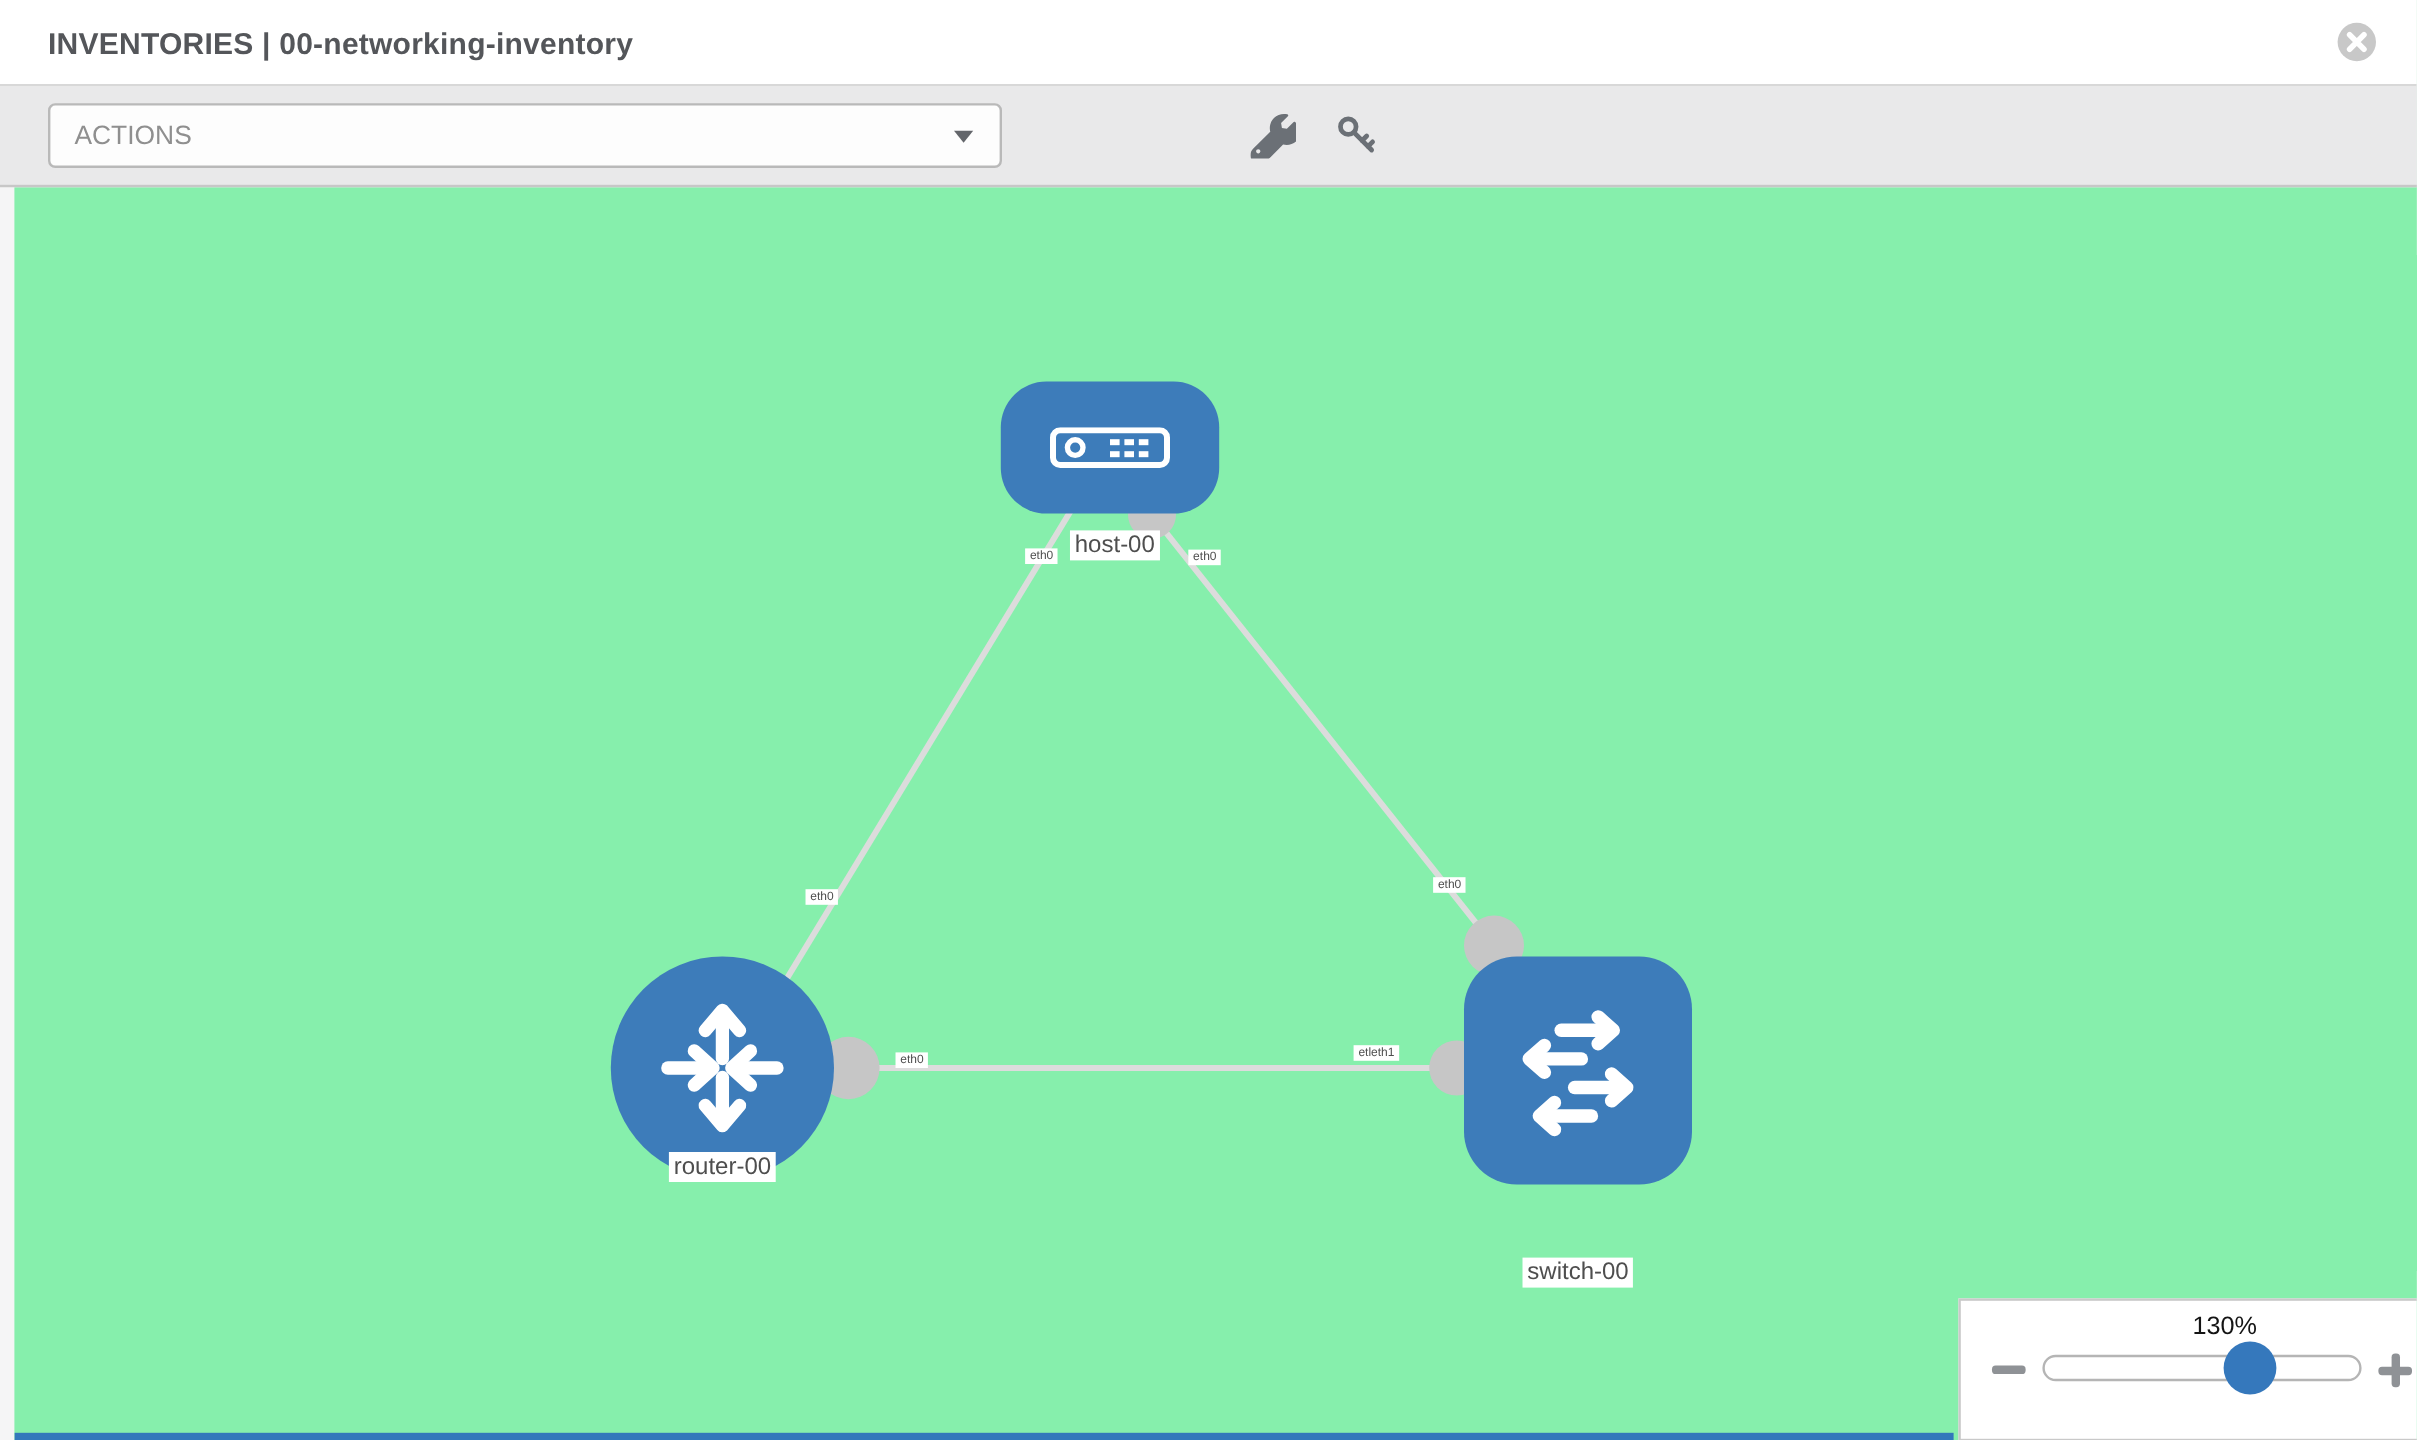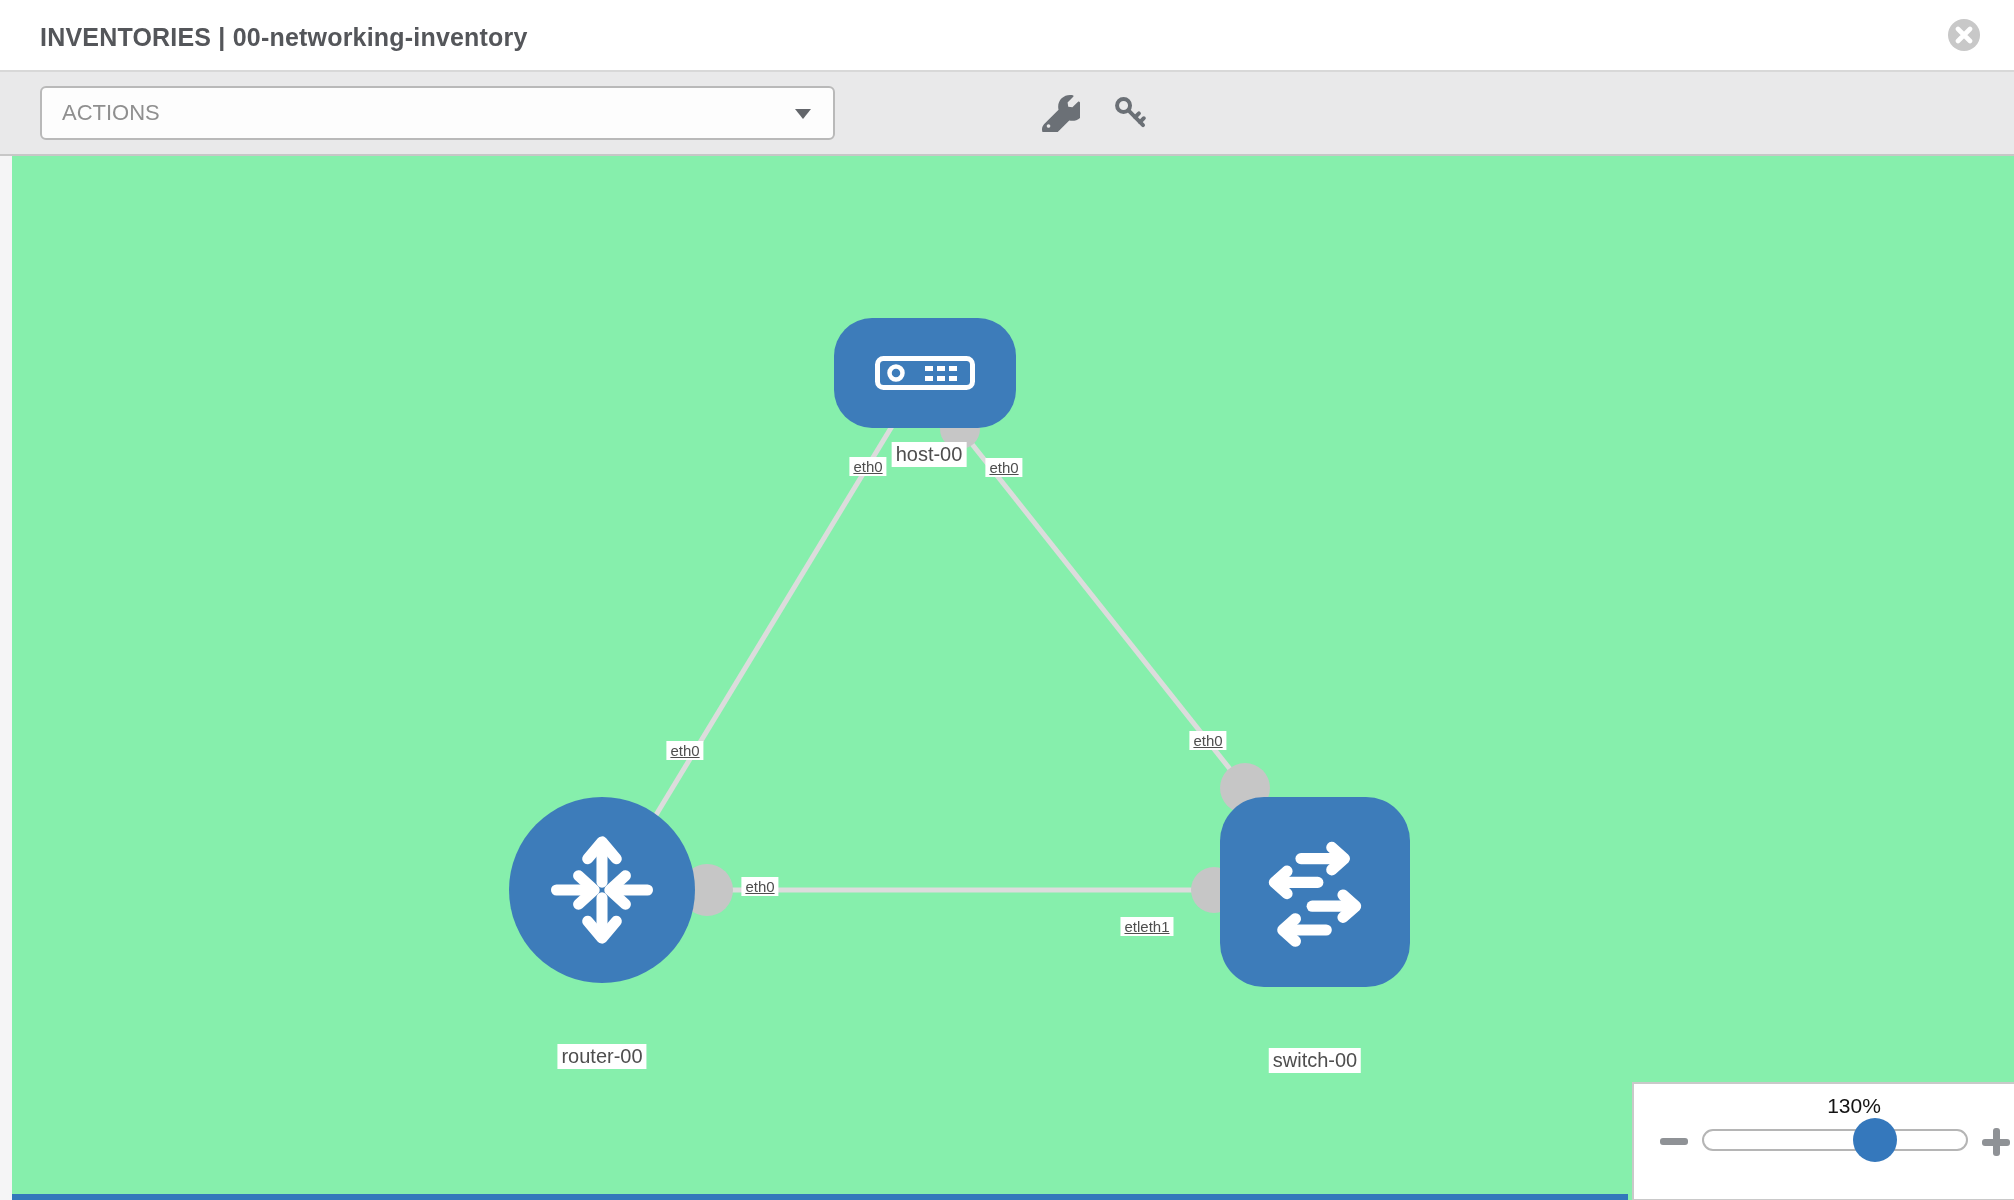--- a/index.html
+++ b/index.html
@@ -48,21 +48,21 @@
   .port{
     position:absolute;border-radius:50%;background:#c6c6c6;z-index:2;
   }
   .node{position:absolute;background:#3d7cba;z-index:3;cursor:pointer;}
   .node svg{position:absolute;}
   .dlabel{
     position:absolute;background:#ffffff;color:#4e4e4e;z-index:4;
     white-space:nowrap;transform:translateX(-50%);padding:1px 4px;
   }
   .node-label{font-size:20px;z-index:5;}
-  .if-label{font-size:15px;text-decoration:underline;}
+  .if-label{font-size:10px;}
   
   .zoom-panel{
     position:absolute;left:1620px;top:926px;width:395px;height:119px;
     background:#ffffff;border:2px solid #c9c9c9;box-sizing:border-box;z-index:6;
   }
   .zoom-value{
     position:absolute;left:134px;top:10px;width:172px;text-align:center;
     font-size:21px;color:#141414;
   }
   .zoom-minus{
@@ -169,29 +169,29 @@
           <path d="M30 33 L21 41 L30 49"></path>
         <path d="M48 58 L78 58"></path>
           <path d="M70 50 L79 58 L70 66"></path>
         <path d="M58 75 L28 75"></path>
           <path d="M36 67 L27 75 L36 83"></path>
       </g>
     </svg>
   </div>
 
   <div class="dlabel node-label" style="left:917px;top:286px;">host-00</div>
-  <div class="dlabel node-label" style="left:590px;top:888px;">router-00</div>
+  <div class="dlabel node-label" style="left:590px;top:804px;">router-00</div>
   <div class="dlabel node-label" style="left:1303px;top:892px;">switch-00</div>
 
   <div class="dlabel if-label" style="left:856px;top:301px;">eth0</div>
   <div class="dlabel if-label" style="left:992px;top:302px;">eth0</div>
   <div class="dlabel if-label" style="left:673px;top:585px;">eth0</div>
   <div class="dlabel if-label" style="left:1196px;top:575px;">eth0</div>
   <div class="dlabel if-label" style="left:748px;top:721px;">eth0</div>
-  <div class="dlabel if-label" style="left:1135px;top:761px;">etleth1</div>
+  <div class="dlabel if-label" style="left:1135px;top:715px;">etleth1</div>
 
   <div class="zoom-panel">
     <div class="zoom-value">130%</div>
     <div class="zoom-minus"></div>
     <div class="zoom-track"></div>
     <div class="zoom-handle"></div>
     <div class="zoom-plus">
       <div class="h"></div>
       <div class="v"></div>
     </div>

